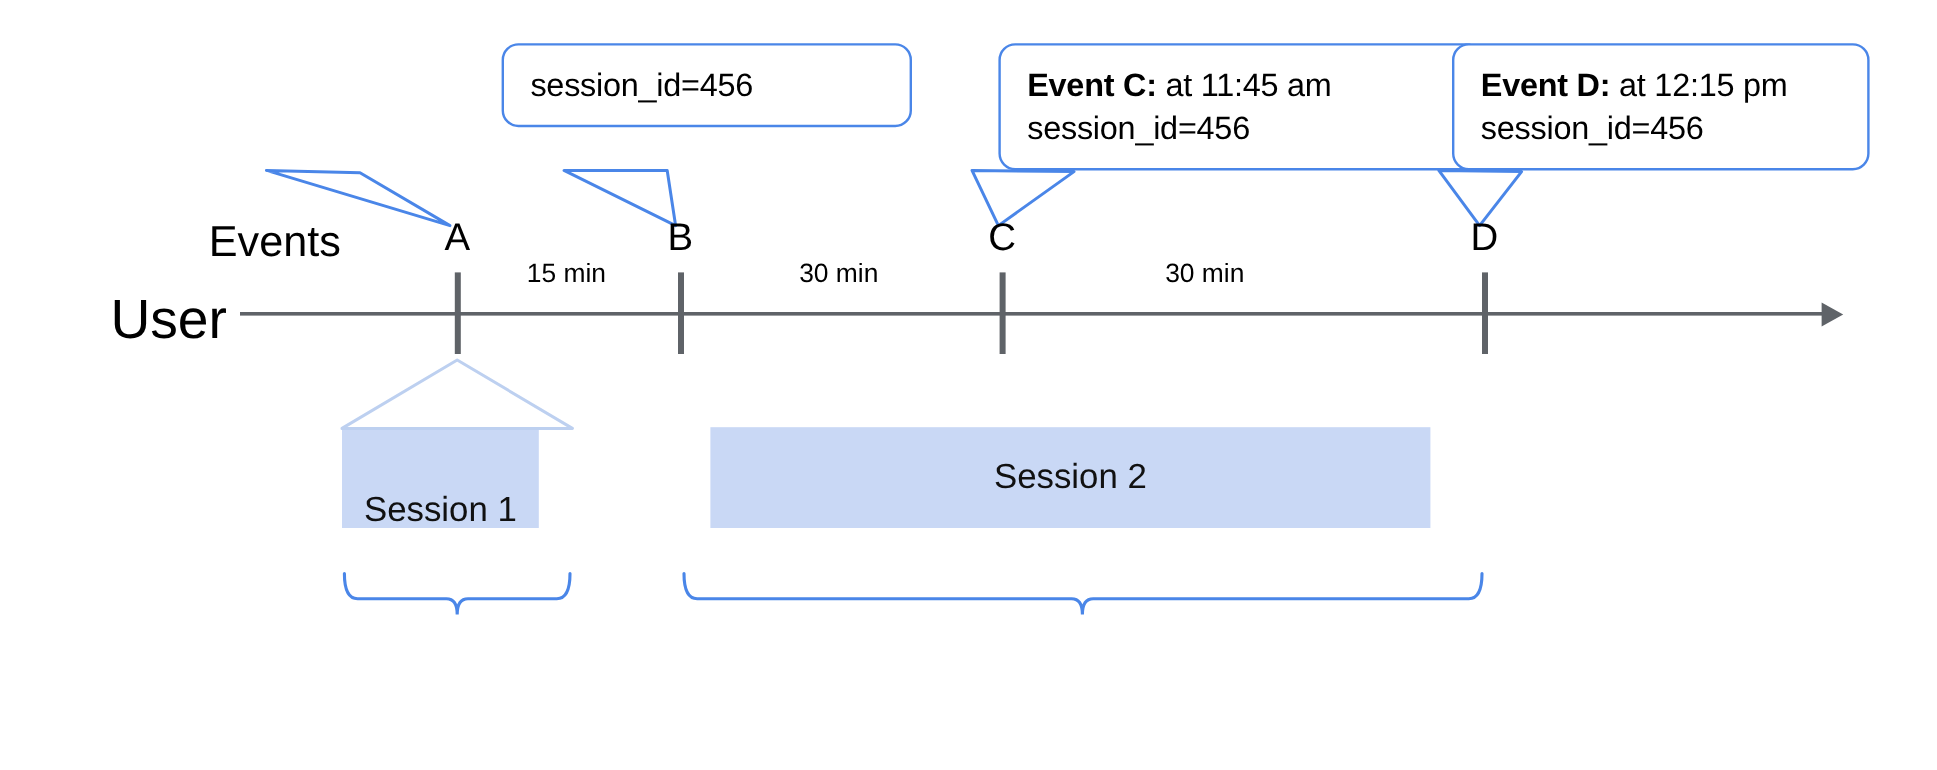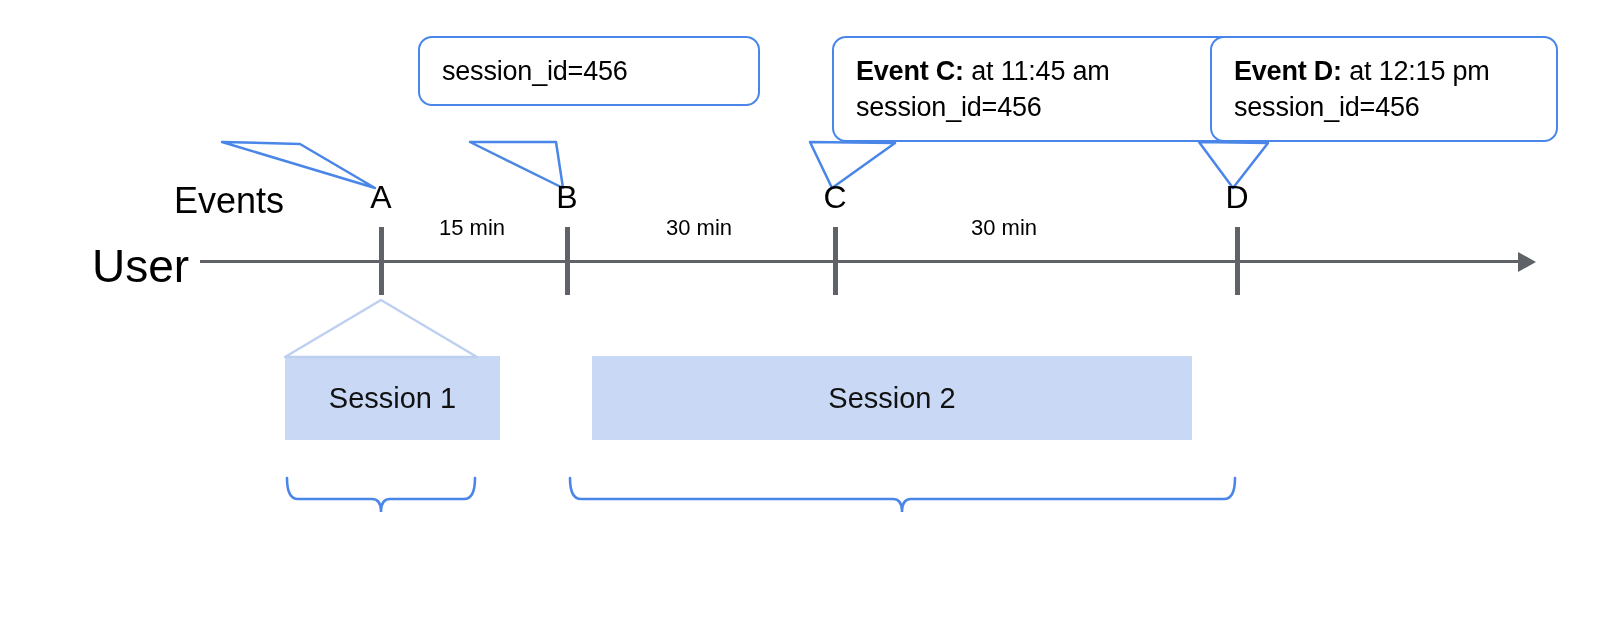--- a/index.html
+++ b/index.html
@@ -153,21 +153,21 @@
   <div class="ticklabel" style="left:1213px; top:181px; width:48px;">D</div>
 
   <div class="interval" style="left:412px; top:217px; width:120px;">15 min</div>
   <div class="interval" style="left:639px; top:217px; width:120px;">30 min</div>
   <div class="interval" style="left:944px; top:217px; width:120px;">30 min</div>
 
   <svg class="overlay" viewBox="0 0 1614 642">
     <path d="M 381 300 L 477 357 L 285 357 Z" fill="#ffffff" stroke="#bdd0f0" stroke-width="2.5" stroke-linejoin="round"></path>
   </svg>
 
-  <div class="sessionbar" style="left:285px; top:356px; width:215px; height:84px;">
+  <div class="sessionbar" style="left:285px; top:356px; width:164px; height:84px;align-items:flex-end;">
     <span>Session 1</span>
   </div>
   <div class="sessionbar" style="left:592px; top:356px; width:600px; height:84px;">
     <span>Session 2</span>
   </div>
 
   <svg class="overlay" viewBox="0 0 1614 642">
 
     <path d="M 287 478
              Q 287 499 298 499

